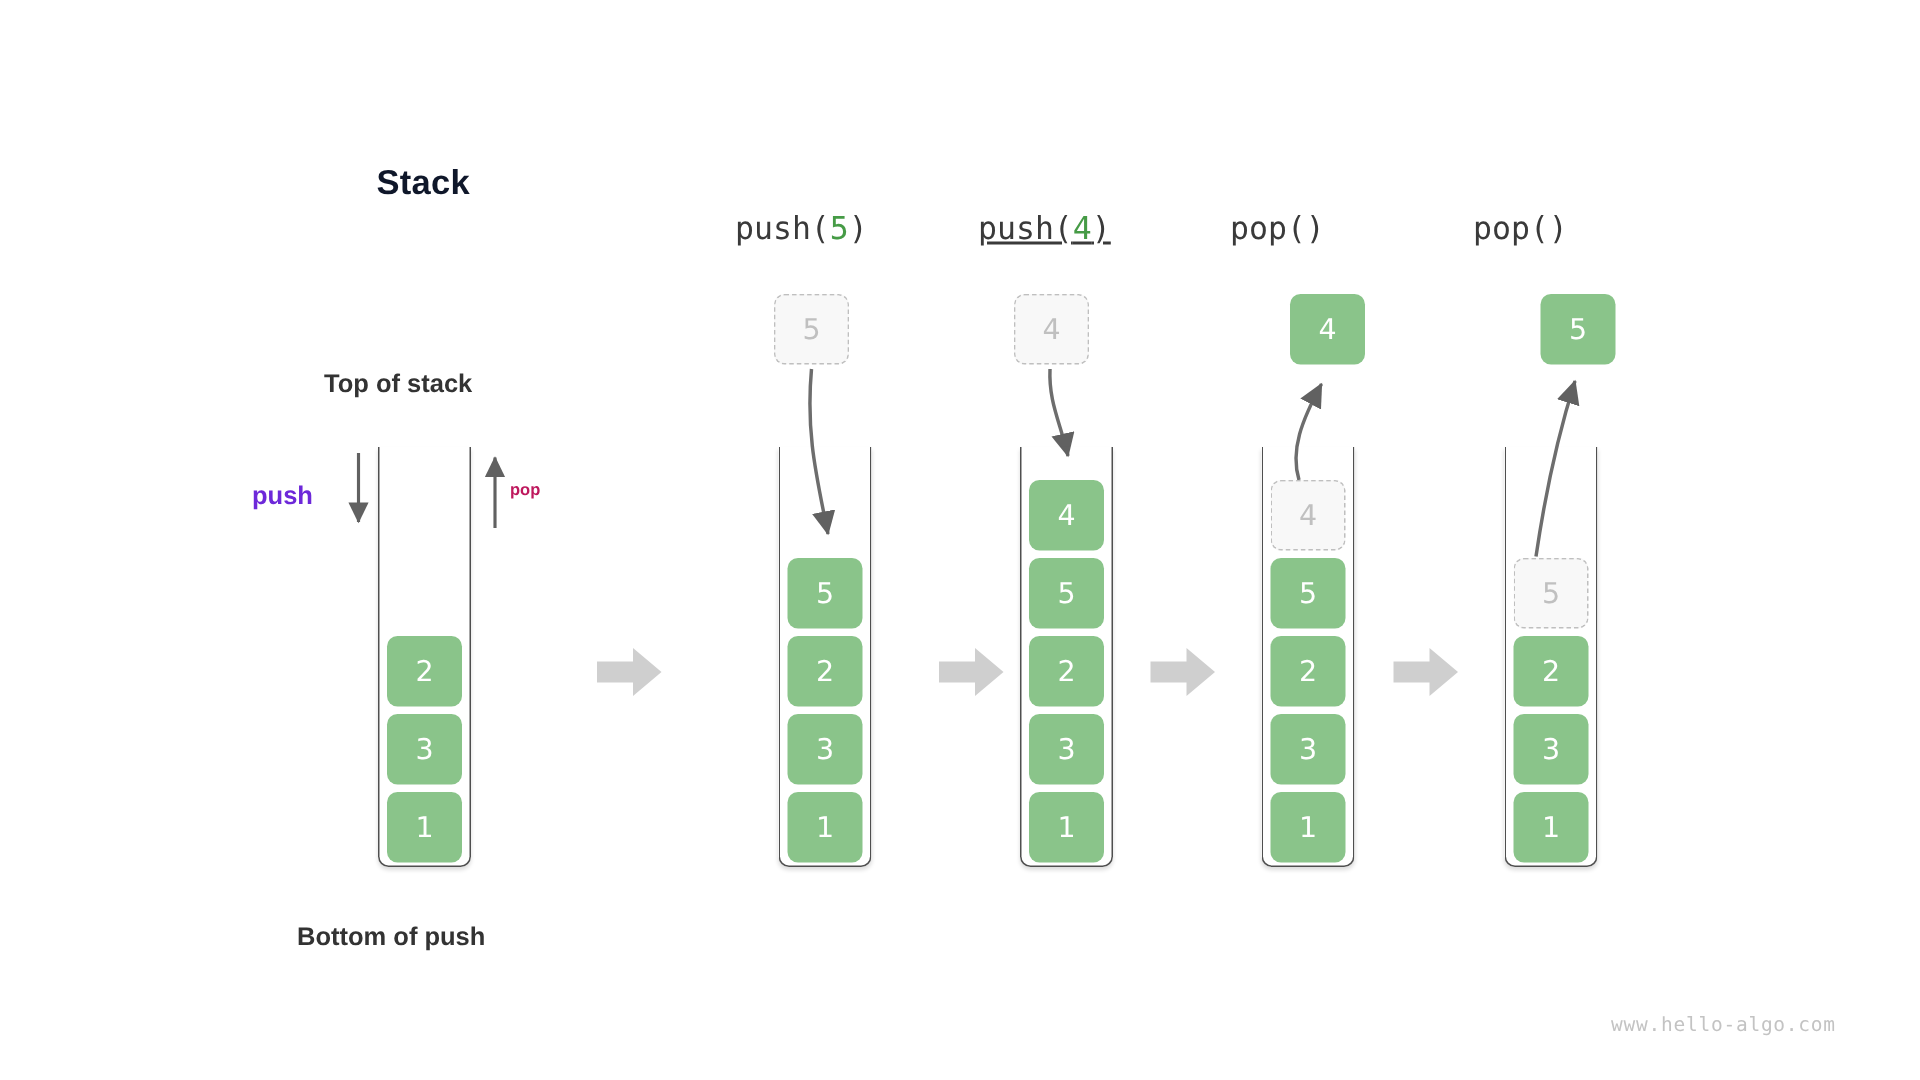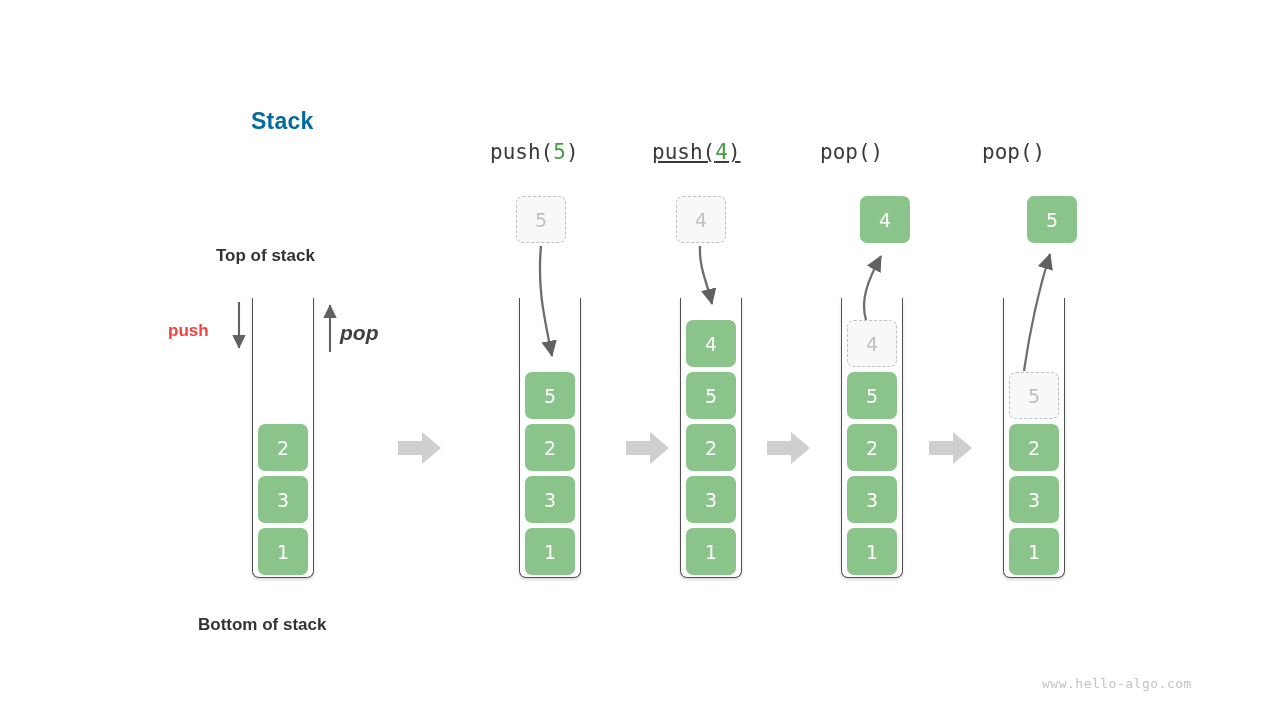--- a/index.html
+++ b/index.html
@@ -20,21 +20,21 @@
     width: 1280px;
     height: 720px;
   }
   
   .title-stack {
     position: absolute;
     left: 251px;
     top: 108px;
     font-size: 23px;
     font-weight: bold;
-    color: #0369a1;
+    color: #0f172a;
     letter-spacing: 0.2px;
     white-space: nowrap;
   }
   .label-top {
     position: absolute;
     left: 216px;
     top: 246px;
     font-size: 17px;
     font-weight: bold;
     color: #333333;
@@ -48,46 +48,45 @@
     font-weight: bold;
     color: #333333;
     white-space: nowrap;
   }
   .label-push {
     position: absolute;
     left: 168px;
     top: 321px;
     font-size: 17px;
     font-weight: bold;
-    color: #ef4444;
+    color: #6d28d9;
     white-space: nowrap;
   }
   .label-pop {
     position: absolute;
     left: 340px;
     top: 321px;
-    font-size: 21px;
-    font-weight: bold;
-    color: #404040;
-    white-space: nowrap;
-    font-style: italic;
+    font-size: 11px;
+    font-weight: bold;
+    color: #be185d;
+    white-space: nowrap;
   }
   .op-label {
     position: absolute;
     top: 140px;
     font-size: 21px;
     font-family: "DejaVu Sans Mono", monospace;
     color: #3a3a3a;
     white-space: nowrap;
     text-align: left;
   }
   .op-label .arg { color: #469b46; }
   .watermark {
     position: absolute;
-    left: 1042px;
+    left: 1074px;
     top: 676px;
     font-size: 13px;
     font-family: "DejaVu Sans Mono", monospace;
     color: #c3c3c3;
     letter-spacing: 0.5px;
     white-space: nowrap;
   }
   
   .stack-container {
     position: absolute;
@@ -136,21 +135,21 @@
   svg { overflow: visible; }
 </style>
 </head>
 <body>
 
 <div class="canvas">
 
   <div class="title-stack">Stack</div>
 
   <div class="label-top">Top of stack</div>
-  <div class="label-bottom">Bottom of stack</div>
+  <div class="label-bottom">Bottom of push</div>
   <div class="label-push">push</div>
   <div class="label-pop">pop</div>
 
   <svg class="canvas" width="1280" height="720" style="position:absolute;left:0;top:0;pointer-events:none;">
     <defs>
       <marker id="ah-dark" markerWidth="9" markerHeight="9" refX="6.2" refY="3.2" orient="auto">
         <path d="M0,0 L6.6,3.2 L0,6.4 Z" fill="#616161"></path>
       </marker>
       <marker id="ah-dark-thin" markerWidth="10" markerHeight="10" refX="6.6" refY="3.4" orient="auto">
         <path d="M0,0 L7,3.4 L0,6.8 Z" fill="#616161"></path>

